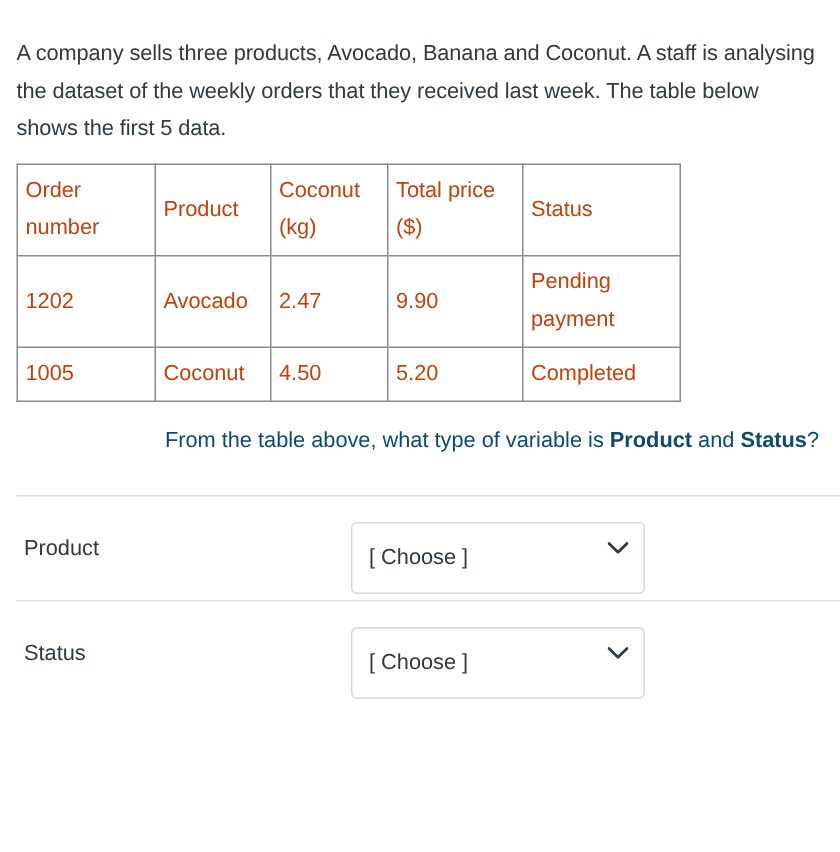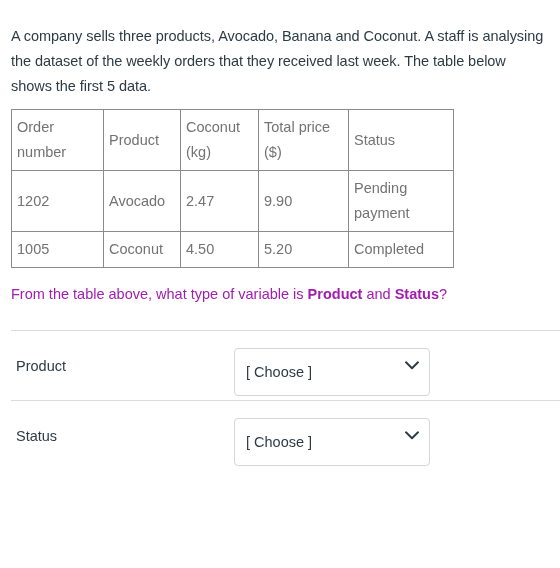--- a/index.html
+++ b/index.html
@@ -37,21 +37,21 @@
 
   
   .table-wrap {
     padding: 10px 0 0 11px;
   }
   table.data-table {
     border-collapse: collapse;
     table-layout: fixed;
     width: 442px;
     font-size: 14.5px;
-    color: #737373;
+    color: #c2410c;
   }
   table.data-table th,
   table.data-table td {
     border: 1px solid #8b8b8b;
     padding: 5px 6px 5px 5px;
     text-align: left;
     font-weight: normal;
     vertical-align: middle;
     line-height: 25px;
     background: #ffffff;
@@ -64,21 +64,22 @@
   .col-weight  { width: 78px; }
   .col-price   { width: 90px; }
   .col-status  { width: 105px; }
 
   
   .followup {
     margin: 0;
     padding: 14px 14px 0 11px;
     line-height: 25px;
     font-size: 14.5px;
-    color: #a21caf;
+    color: #0c4a6e;
+    text-align: right;
   }
   .followup b { font-weight: bold; }
 
   
   .answers {
     padding: 23px 0 0 11px;
   }
   .answer-row {
     border-top: 1px solid #dcdcdc;
     height: 70px;

